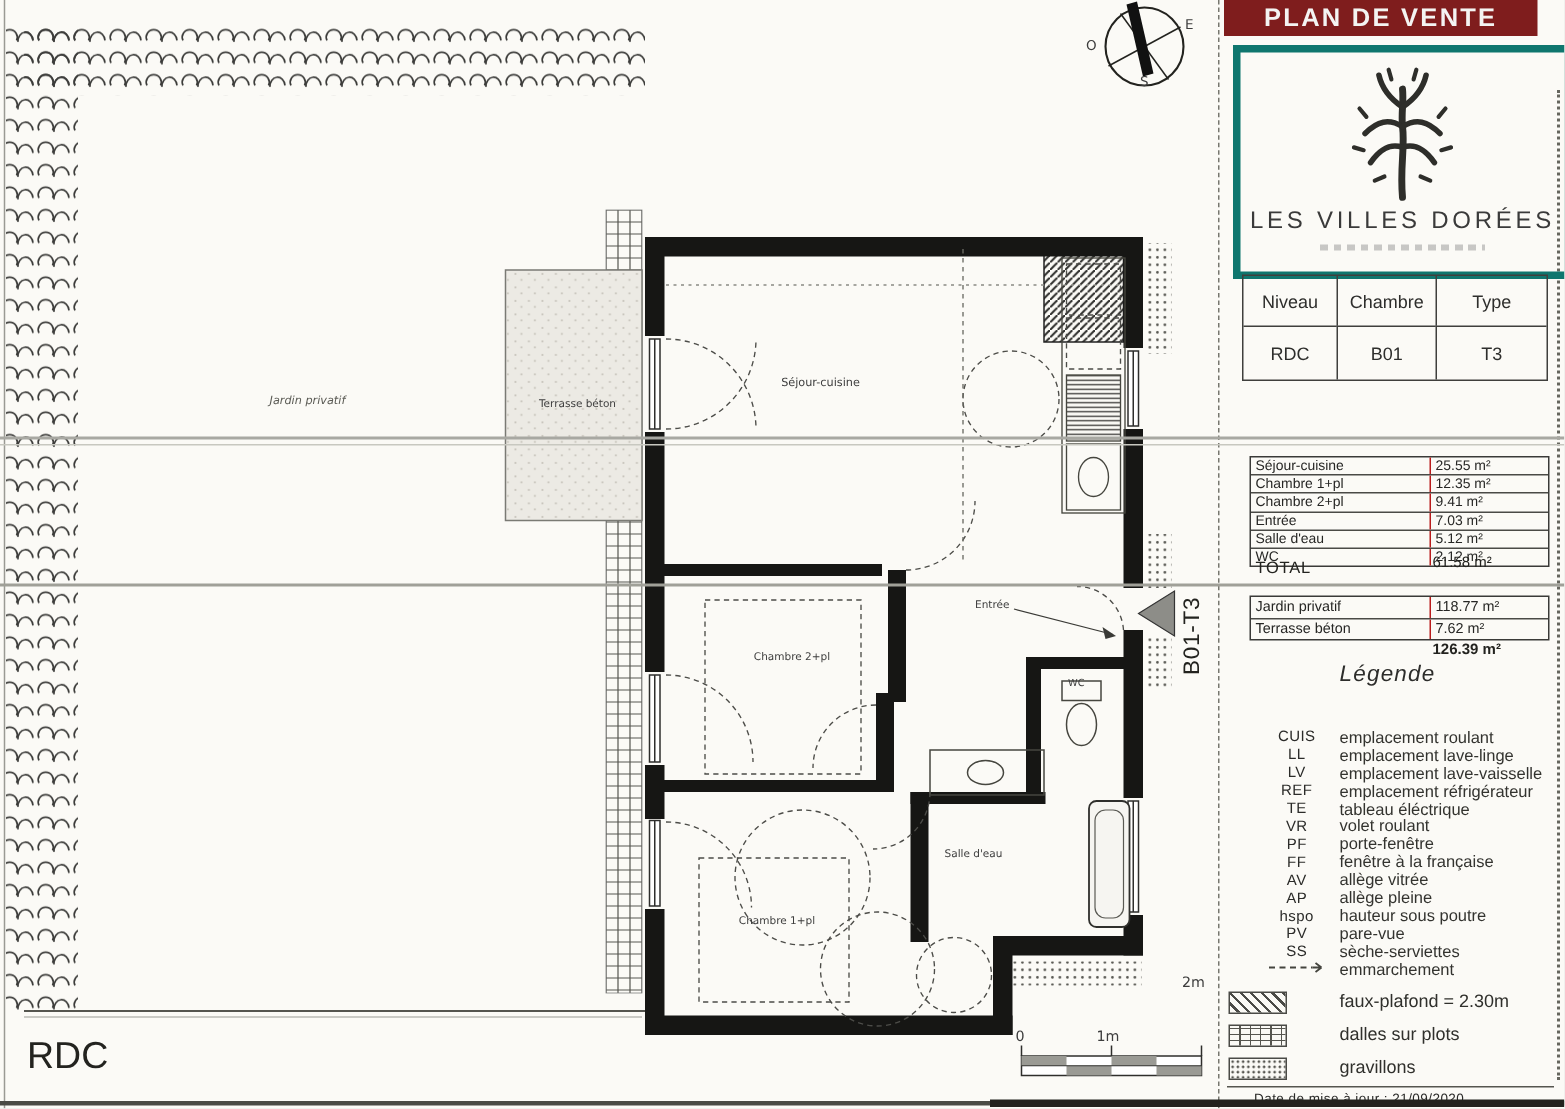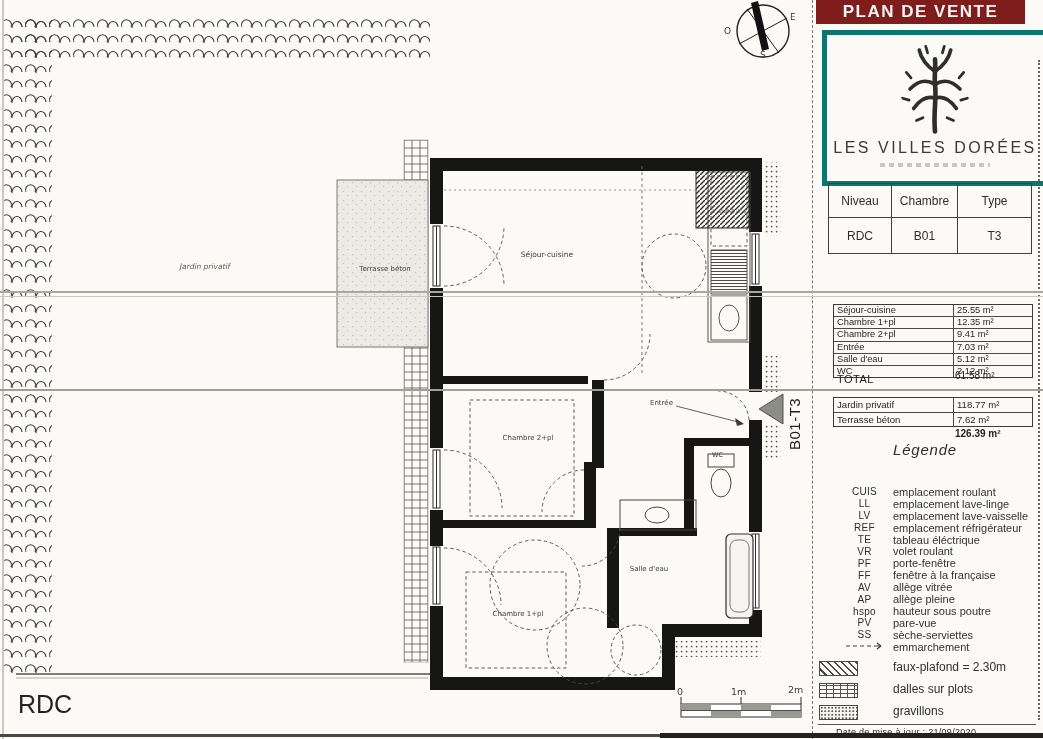--- a/index.html
+++ b/index.html
@@ -206,21 +206,21 @@
   <div class="abs lbl" style="left:712px;top:451px;width:22px;font-size:6.5px;">WC</div>
   <div class="abs" style="left:786px;top:362px;height:88px;writing-mode:vertical-rl;transform:rotate(180deg);font-size:15px;font-weight:500;color:#23231f;letter-spacing:.5px;">B01-T3</div>
   <div class="abs" style="left:18px;top:690px;font-size:25px;color:#23231f;">RDC</div>
 
   <div class="abs lbl" style="left:724px;top:26px;font-size:9px;">O</div>
   <div class="abs lbl" style="left:790px;top:12px;font-size:9px;">E</div>
   <div class="abs lbl" style="left:760px;top:50px;font-size:9px;">S</div>
 
   <div class="abs lbl" style="left:677px;top:686px;font-size:9.5px;">0</div>
   <div class="abs lbl" style="left:731px;top:686px;font-size:9.5px;">1m</div>
-  <div class="abs lbl" style="left:788px;top:684px;font-size:9.5px;">2m</div>
+  <div class="abs lbl" style="left:788px;top:650px;font-size:9.5px;">2m</div>
 
   <div class="v-rule" style="left:812px;border-left:1px dashed #77776f;"></div>
   <div class="v-rule" style="left:1038px;top:60px;height:660px;border-left:2px dotted #66665e;"></div>
 
   <div class="abs banner">
     <span>PLAN DE VENTE</span>
   </div>
 
   <div class="abs logo-box">
     <svg width="74" height="96" viewBox="0 0 80 100" style="margin-top:6px" fill="none" stroke="#2e2e2a" stroke-linecap="round">

